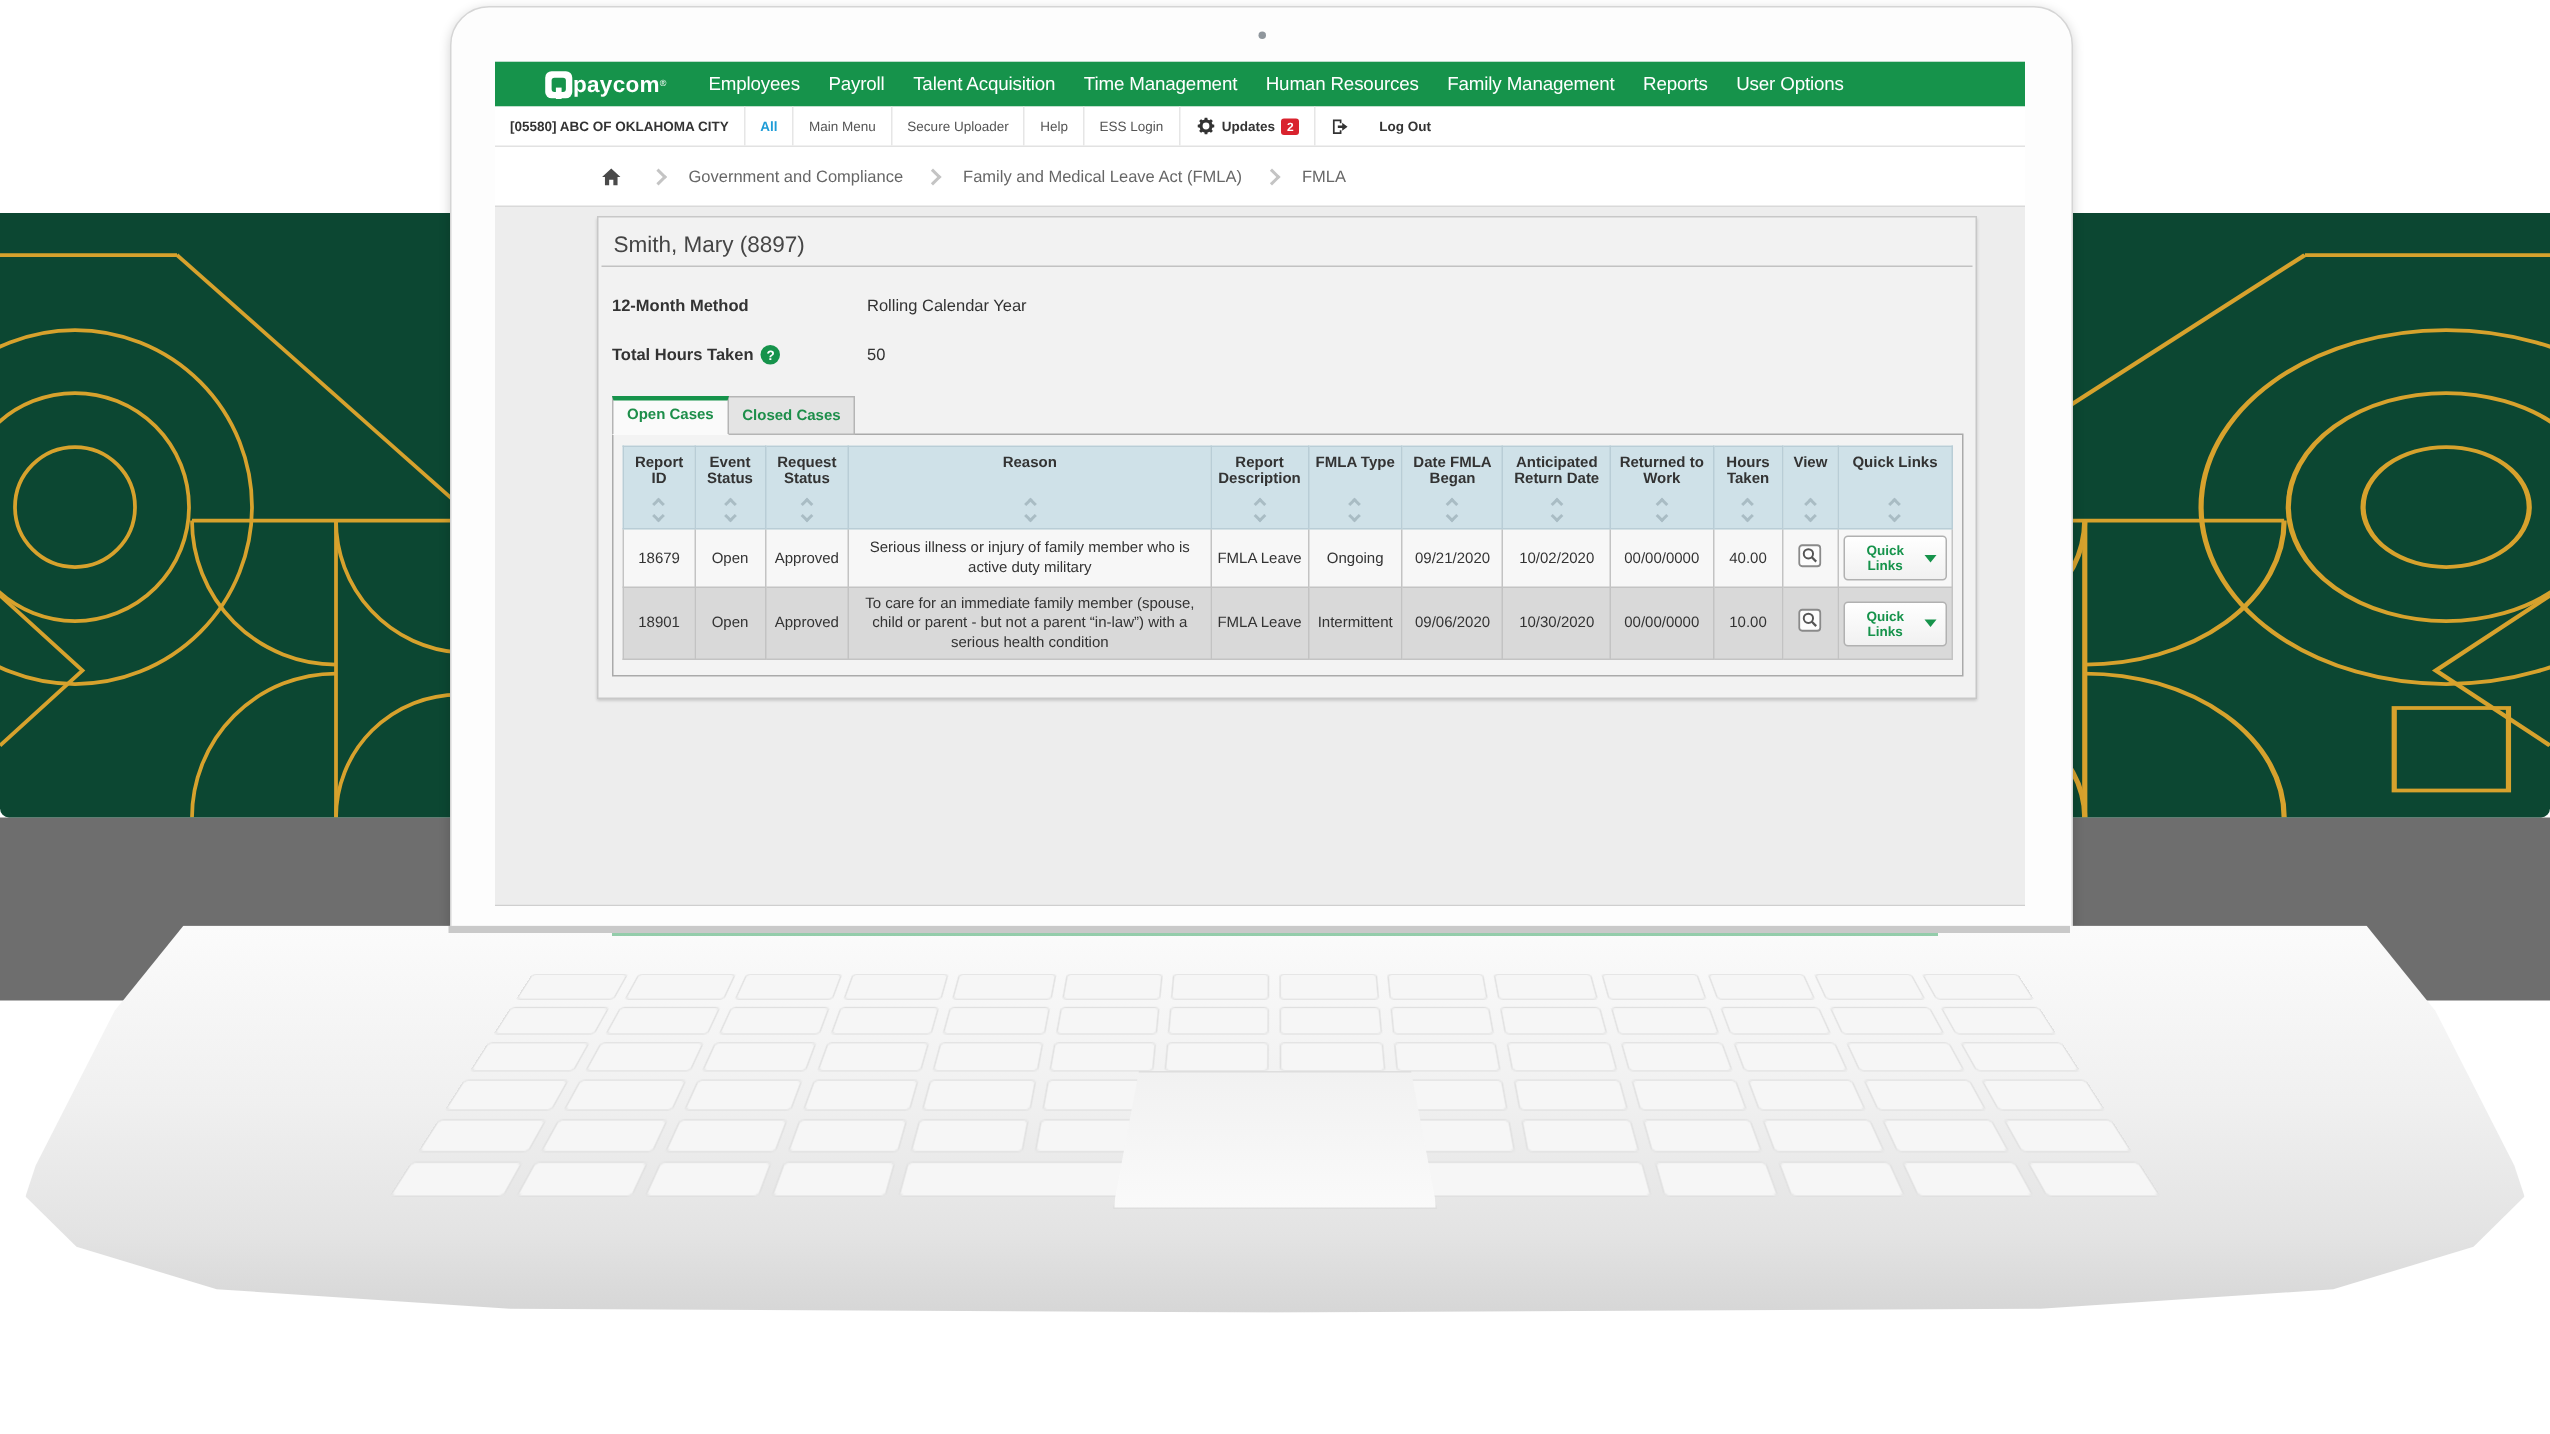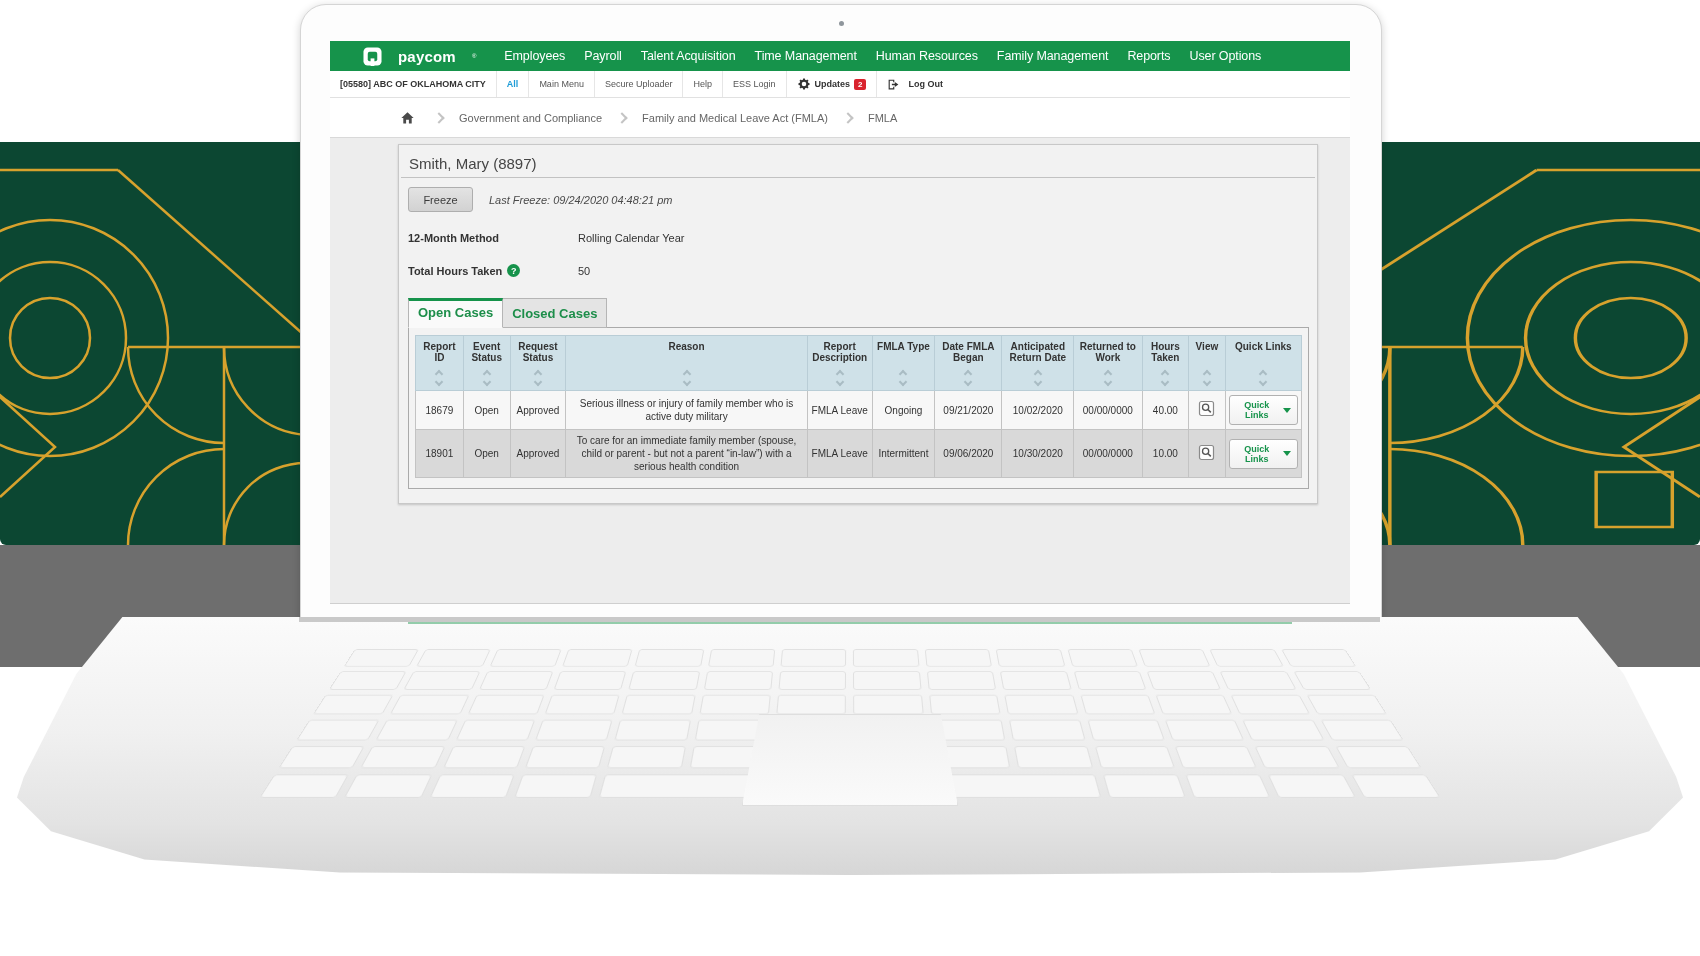--- a/index.html
+++ b/index.html
@@ -32,35 +32,35 @@
     display:grid;grid-template-columns:repeat(14,1fr);grid-auto-rows:1fr;gap:6px 7px;
     transform:perspective(620px) rotateX(38deg);transform-origin:50% 18%;}
   .keys div{background:#f6f6f6;border:1px solid #e0e0e0;border-radius:3px;}
   .keys div.space{grid-column:span 6;}
   .trackpad{position:absolute;left:742px;top:714px;width:216px;height:92px;
     background:linear-gradient(#f1f1f1,#fafafa);box-shadow:inset 0 0 0 1px #dedede;
     clip-path:polygon(8% 0,92% 0,100% 100%,0 100%);}
 
   
   .nav{height:30px;background:#16934b;display:flex;align-items:center;color:#fff;padding-left:33px;}
-  .brand{display:flex;align-items:center;gap:16px;margin-right:28px;}
+  .brand{display:flex;align-items:center;gap:0;margin-right:28px;}
   .brand svg{display:block;}
   .brand-name{font-size:15px;font-weight:bold;letter-spacing:.2px;}
   .brand-r{font-size:6px;vertical-align:top;}
   .nav-item{font-size:12.5px;margin-right:19px;letter-spacing:-.1px;cursor:pointer;white-space:nowrap;}
 
   .utilbar{height:26px;background:#fff;border-bottom:1px solid #e2e2e2;display:flex;align-items:stretch;
     font-size:9px;color:#555;}
   .utilbar .left{display:flex;align-items:center;padding-left:60px;flex:1;}
   .u-item{display:flex;align-items:center;padding:0 10px;border-left:1px solid #e6e6e6;white-space:nowrap;cursor:pointer;}
   .u-client{font-weight:bold;color:#333;border-left:none;}
   .u-all{color:#1e9cd7;font-weight:bold;}
   .u-updates{gap:4px;font-weight:bold;color:#333;}
   .badge{background:#d9232e;color:#fff;font-size:8px;font-weight:bold;padding:1px 4px;border-radius:2px;}
-  .u-logout{gap:8px;font-weight:bold;color:#333;}
+  .u-logout{gap:19px;font-weight:bold;color:#333;}
 
   .crumbbar{height:39px;background:#fff;border-bottom:1px solid #d9d9d9;box-shadow:0 1px 2px rgba(0,0,0,.06);
     display:flex;align-items:center;padding-left:70px;font-size:11px;color:#666;}
   .crumb{cursor:pointer;}
   .crumb.current{cursor:default;}
   .bc-chev{width:6px;height:6px;border:1px solid #c4c4c4;border-width:2px 2px 0 0;transform:rotate(45deg);
     margin:0 16px;flex:none;}
   .home{margin-right:4px;display:flex;cursor:pointer;}
 
   
@@ -79,21 +79,21 @@
   .freeze-row{display:flex;align-items:center;margin-top:9px;}
   .btn{font-family:inherit;cursor:pointer;}
   .freeze-btn{width:65px;height:25px;background:linear-gradient(#e3e3e3,#d2d2d2);border:1px solid #aeaeae;
     border-radius:3px;font-size:11px;color:#3c3c3c;}
   .last-freeze{font-style:italic;font-size:11px;color:#4a4a4a;margin-left:16px;}
   .field-row{display:flex;align-items:center;margin-top:20px;font-size:11px;color:#333;}
   .f-label{font-weight:bold;width:170px;display:flex;align-items:center;gap:5px;}
   .help{width:13px;height:13px;border-radius:50%;background:#16934b;color:#fff;font-size:9px;font-weight:bold;
     display:inline-flex;align-items:center;justify-content:center;cursor:pointer;}
   .casetabs{display:flex;margin-top:21px;}
-  .ctab{padding:7px 9px 6px;font-size:13px;font-weight:bold;color:#1d8e4a;background:#e4e4e4;
+  .ctab{padding:7px 9px 6px;font-size:10px;font-weight:bold;color:#1d8e4a;background:#e4e4e4;
     border:1px solid #b5b5b5;border-left:none;cursor:pointer;}
   .ctab:first-child{border-left:1px solid #b5b5b5;}
   .ctab.sel{background:#fafafa;border-top:3px solid #16934b;padding-top:4px;border-bottom-color:#fafafa;}
 
   .tablebox{border:1px solid #aaaaaa;background:#f3f3f3;margin-top:-1px;padding:7px 6px 10px;}
   table.grid{border-collapse:collapse;width:100%;table-layout:fixed;background:#fff;}
   .grid th{background:#cfe1e8;border:1px solid #b9cdd6;font-size:10px;color:#333;font-weight:bold;
     padding:5px 2px 2px;vertical-align:top;}
   .grid th .thlab{min-height:26px;display:flex;align-items:flex-start;justify-content:center;}
   .sort{display:flex;flex-direction:column;align-items:center;gap:2px;padding:4px 0 3px;cursor:pointer;}
@@ -218,24 +218,20 @@
       </div>
 
       <div class="pagearea">
         <div class="panel">
           <div class="ptitle">Smith, Mary (8897)</div>
           <div class="ptitle-rule"></div>
 
           <div class="cols">
 
             <div class="main">
-              <div class="freeze-row">
-                <button class="btn freeze-btn">Freeze</button>
-                <span class="last-freeze">Last Freeze: 09/24/2020 04:48:21 pm</span>
-              </div>
 
               <div class="field-row">
                 <span class="f-label">12-Month Method</span>
                 <span>Rolling Calendar Year</span>
               </div>
 
               <div class="field-row">
                 <span class="f-label">
                   <span>Total Hours Taken</span>
                   <span class="help">?</span>

